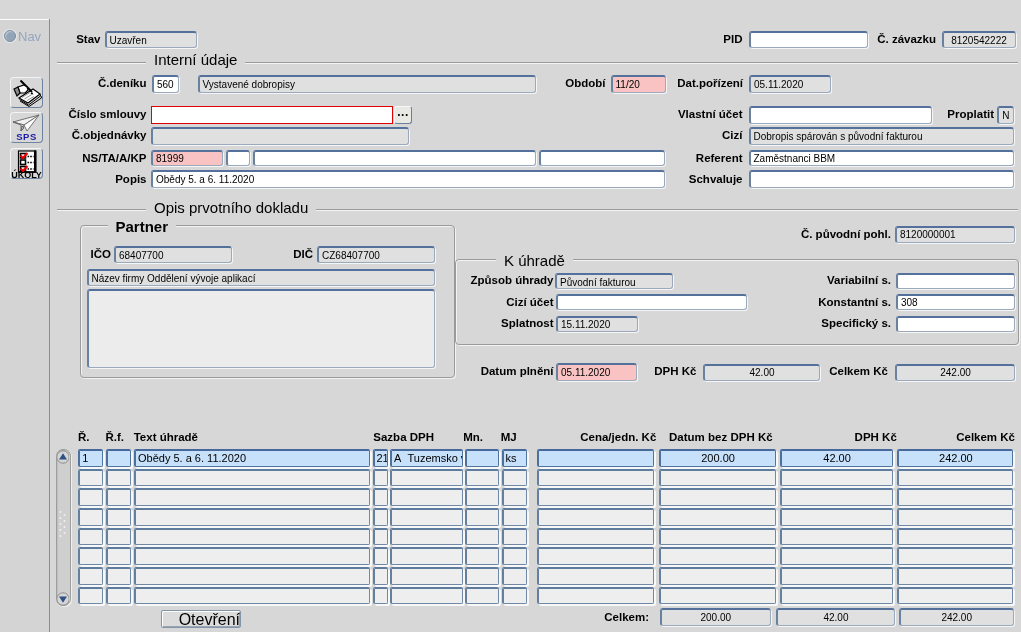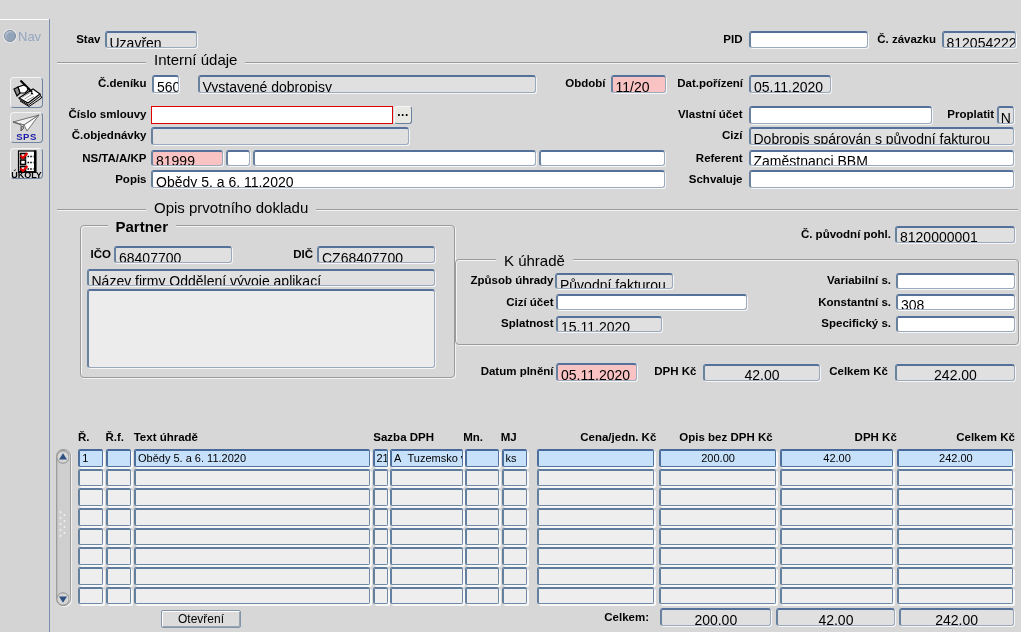--- a/index.html
+++ b/index.html
@@ -6,21 +6,21 @@
 #w{position:absolute;left:0;top:0;width:1021px;height:632px}
 .ab{position:absolute}
 
 #tb{left:0;top:0;width:1021px;height:19px;background:#2c3c52;color:#fff;font-size:12px}
 #tbt{position:absolute;left:22px;top:3px;white-space:nowrap;letter-spacing:0.1px}
 
 .lb{position:absolute;font-weight:bold;font-size:11.5px;color:#000;white-space:nowrap;text-align:right}
 
 .fl{position:absolute;height:18px;background:#fff;border:1px solid #9aa9bc;
  border-top:2px solid #54719b;border-left:2px solid #68819f;border-radius:3px;
- box-shadow:1px 1px 0 #f6f6f6;font-size:14px;color:#000;padding:1.5px 3px 0;
+ box-shadow:1px 1px 0 #f6f6f6;font-size:10px;color:#000;padding:1.5px 3px 0;
  overflow:hidden;white-space:nowrap}
 .gy{background:#e0e0e0}
 .pk{background:#f9c3c3}
 .rr{text-align:center}
 .red{border:1px solid #e00000;border-radius:0;box-shadow:none;padding:3px 3px 0}
 
 .et{position:absolute;height:2px;border-top:1px solid #9a9a9a;border-bottom:1px solid #f3f3f3}
 .gl{position:absolute;font-size:15px;color:#000;background:#d7d7d7;padding:0 8px;white-space:nowrap}
 .gb{position:absolute;border:1px solid #9a9a9a;border-radius:4px;
  box-shadow:inset 1px 1px 0 #f3f3f3, 1px 1px 0 #f3f3f3}
@@ -127,37 +127,37 @@
 <div class="gl" style="left:496px;top:252.3px">K úhradě</div>
 <div class="lb" style="left:403.5px;top:274px;width:150px">Způsob úhrady</div>
 <div class="fl gy" style="left:555px;top:273px;width:118px;height:15.5px">Původní fakturou</div>
 <div class="lb" style="left:741px;top:274px;width:150px">Variabilní s.</div>
 <div class="fl " style="left:896px;top:273px;width:118.5px;height:15.5px"></div>
 <div class="lb" style="left:403.5px;top:295.5px;width:150px">Cizí účet</div>
 <div class="fl " style="left:556px;top:293.8px;width:191px;height:16.5px"></div>
 <div class="lb" style="left:741px;top:295.5px;width:150px">Konstantní s.</div>
 <div class="fl " style="left:896px;top:293.8px;width:118.5px;height:16.5px">308</div>
 <div class="lb" style="left:403.5px;top:317px;width:150px">Splatnost</div>
-<div class="fl gy" style="left:556px;top:315.8px;width:106px;height:16px">15.11.2020</div>
+<div class="fl gy" style="left:556px;top:315.8px;width:82px;height:16px">15.11.2020</div>
 <div class="lb" style="left:741px;top:317px;width:150px">Specifický s.</div>
 <div class="fl " style="left:896px;top:315.8px;width:118.5px;height:16px"></div>
 <div class="lb" style="left:403.5px;top:365px;width:150px">Datum plnění</div>
 <div class="fl pk" style="left:556px;top:363px;width:81px;height:17.5px">05.11.2020</div>
 <div class="lb" style="left:546.5px;top:365px;width:150px">DPH Kč</div>
 <div class="fl gy rr" style="left:703px;top:363.5px;width:117px;height:17px">42.00</div>
 <div class="lb" style="left:738px;top:365px;width:150px">Celkem Kč</div>
 <div class="fl gy rr" style="left:895px;top:363.5px;width:120px;height:17px">242.00</div>
 <div class="lb" style="left:78px;top:430.5px;width:200px;text-align:left">Ř.</div>
 <div class="lb" style="left:105.5px;top:430.5px;width:200px;text-align:left">Ř.f.</div>
 <div class="lb" style="left:133.7px;top:430.5px;width:200px;text-align:left">Text úhradě</div>
 <div class="lb" style="left:373.3px;top:430.5px;width:200px;text-align:left">Sazba DPH</div>
 <div class="lb" style="left:463.2px;top:430.5px;width:200px;text-align:left">Mn.</div>
 <div class="lb" style="left:500.7px;top:430.5px;width:200px;text-align:left">MJ</div>
 <div class="lb" style="left:456.29999999999995px;top:430.5px;width:200px">Cena/jedn. Kč</div>
-<div class="lb" style="left:572.6px;top:430.5px;width:200px">Opis bez DPH Kč</div>
+<div class="lb" style="left:572.6px;top:430.5px;width:200px">Datum bez DPH Kč</div>
 <div class="lb" style="left:696.8px;top:430.5px;width:200px">DPH Kč</div>
 <div class="lb" style="left:815px;top:430.5px;width:200px">Celkem Kč</div>
 <div class="tc bl" style="left:78.3px;top:449.1px;width:24.5px">1</div>
 <div class="tc bl" style="left:106.4px;top:449.1px;width:25px"></div>
 <div class="tc bl" style="left:134px;top:449.1px;width:235.5px">Obědy 5. a 6. 11.2020</div>
 <div class="tc bl" style="left:372.5px;top:449.1px;width:15px">21</div>
 <div class="tc bl" style="left:390px;top:449.1px;width:72.5px">A&nbsp;&nbsp;Tuzemsko vyšší</div>
 <div class="tc bl" style="left:465px;top:449.1px;width:34px"></div>
 <div class="tc bl" style="left:501.5px;top:449.1px;width:25.5px">ks</div>
 <div class="tc bl" style="left:537.3px;top:449.1px;width:117px"></div>
@@ -253,17 +253,17 @@
           <circle cx="3.5" cy="68" r="1"></circle>
           <circle cx="7.5" cy="71" r="1"></circle>
           <circle cx="3.5" cy="74" r="1"></circle>
           <circle cx="7.5" cy="77" r="1"></circle>
           <circle cx="3.5" cy="80" r="1"></circle>
           <circle cx="7.5" cy="83" r="1"></circle>
           <circle cx="3.5" cy="86" r="1"></circle>
         </g>
       </svg>
     </div>
-<div style="position:absolute;left:161px;top:610px;width:80px;height:18px;background:#dcdcdc;border:1px solid #8495a9;border-radius:2px;box-shadow:inset 1px 1px 0 #ffffff,inset -1px -1px 0 #9aa5b2;font-size:12px;color:#000;text-align:center;line-height:17px">Otevření</div>
+<div style="position:absolute;left:161px;top:610px;width:80px;height:18px;background:#dcdcdc;border:1px solid #8495a9;border-radius:2px;box-shadow:inset 1px 1px 0 #ffffff,inset -1px -1px 0 #9aa5b2;font-size:16px;color:#000;text-align:right;line-height:17px">Otevření</div>
 <div class="lb" style="left:499px;top:611px;width:150px">Celkem:</div>
 <div class="fl gy rr" style="left:659.8px;top:608px;width:111px;height:18px">200.00</div>
 <div class="fl gy rr" style="left:775.7px;top:608px;width:119.5px;height:18px">42.00</div>
 <div class="fl gy rr" style="left:898.7px;top:608px;width:115px;height:18px">242.00</div>
 </div>
 </body></html>

